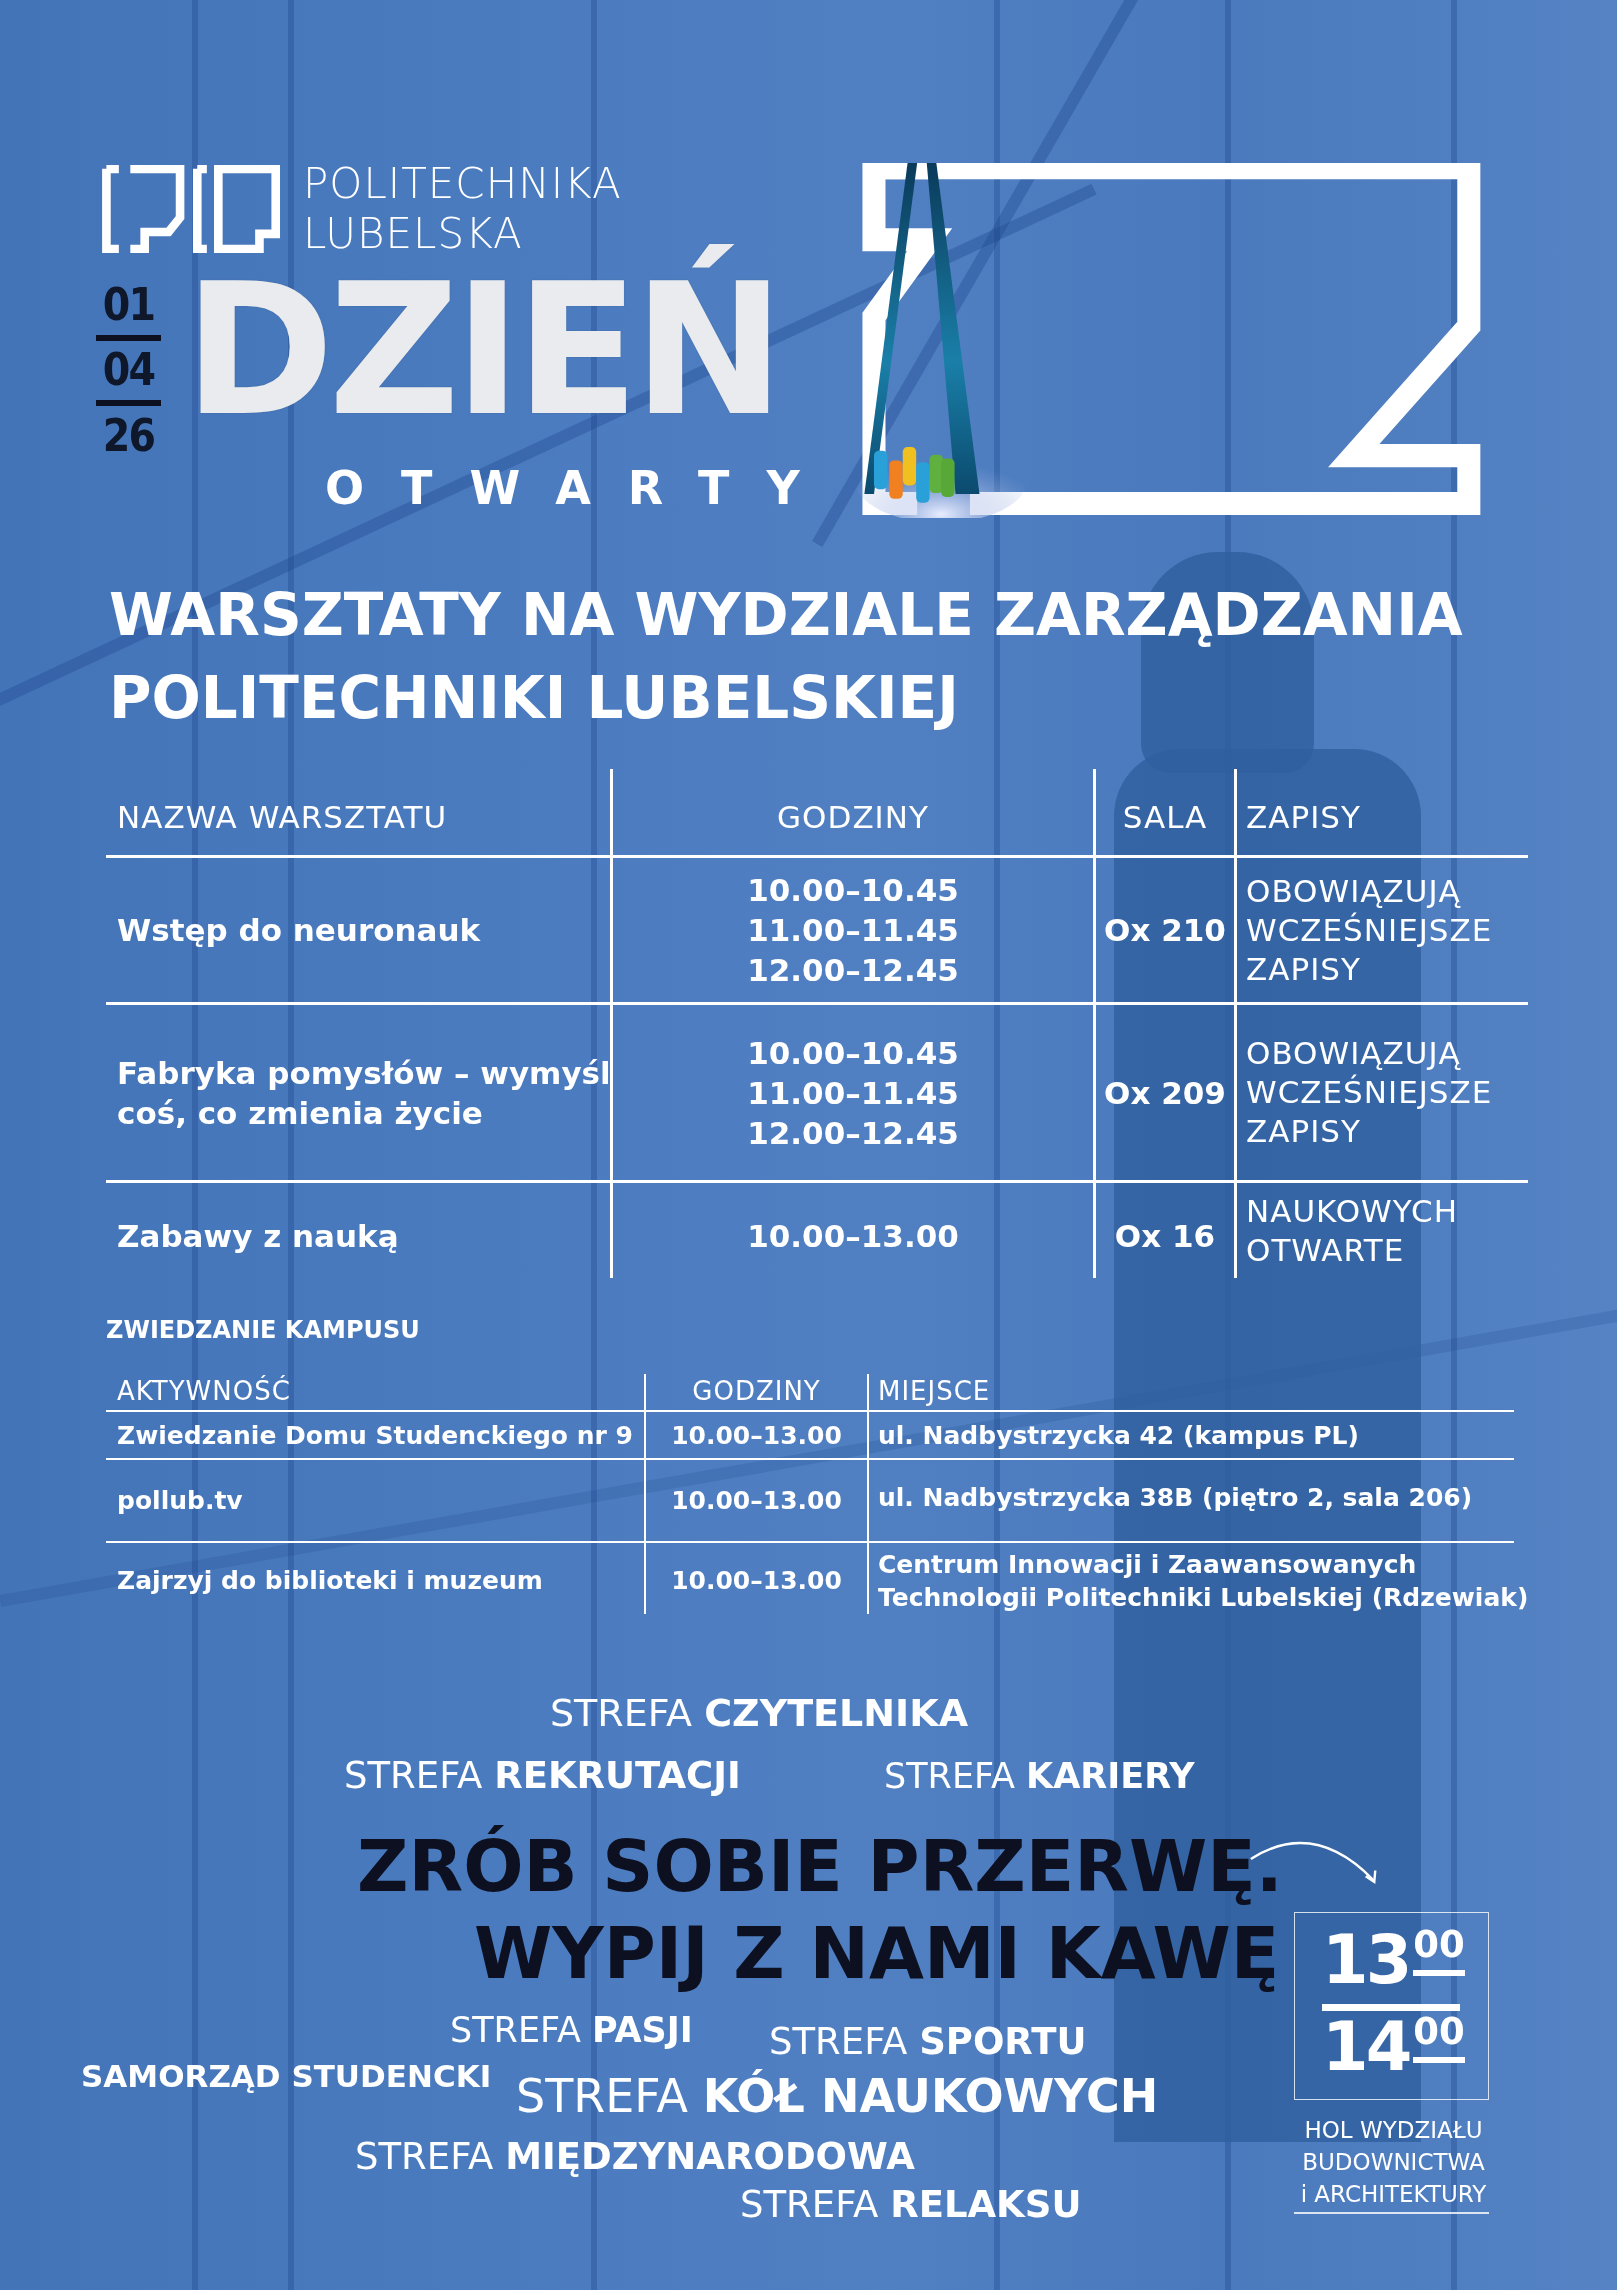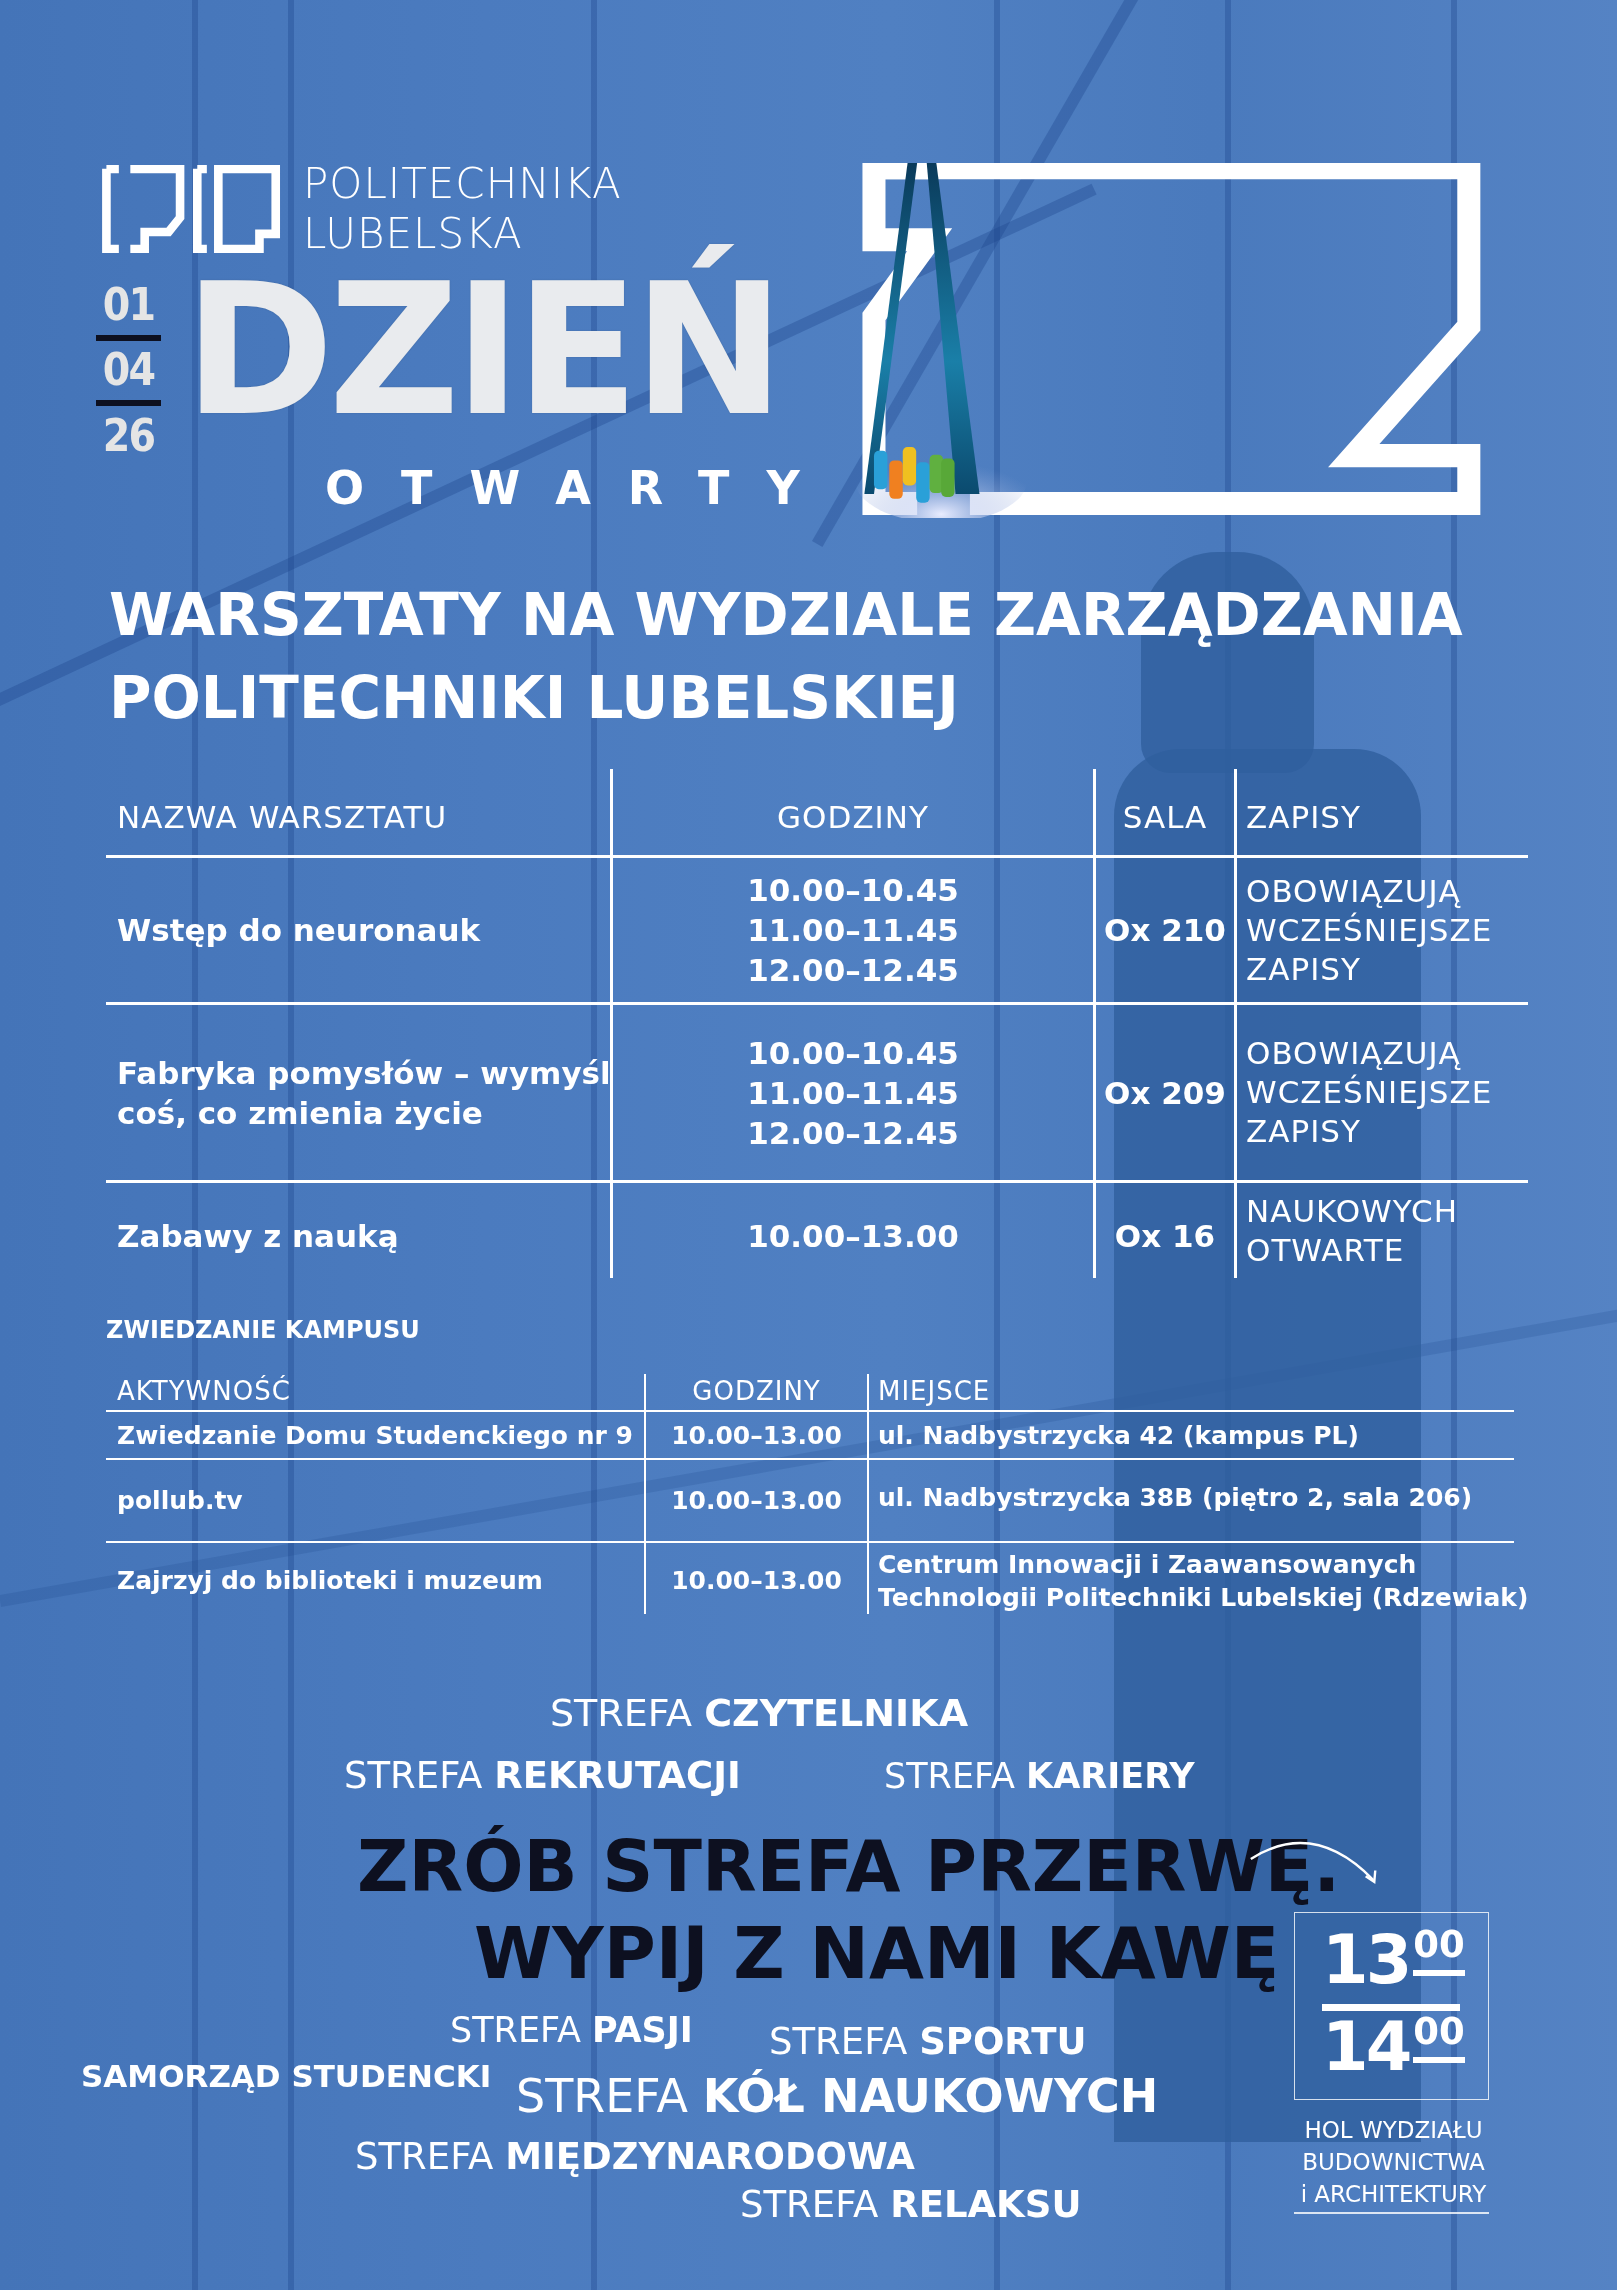--- a/index.html
+++ b/index.html
@@ -16,21 +16,21 @@
     .bg .vline { position: absolute; top: 0; bottom: 0; width: 5.8px; background: rgba(30,70,140,0.35); }
     .bg .dline { position: absolute; height: 11.5px; background: rgba(30,70,140,0.35); transform-origin: left center; }
     .bg .silhouette { position: absolute; background: #2f5f9d; opacity: 0.8; }
 
     .abs { position: absolute; }
 
     
     .logo-mark { position: absolute; left: 101px; top: 165px; width: 183px; height: 88px; }
     .logo-text { position: absolute; left: 303px; top: 159px; font-size: 42px; line-height: 50px; letter-spacing: 1px; font-family: "DejaVu Sans", sans-serif; font-weight: 300; }
 
-    .date-block { position: absolute; left: 96px; top: 281px; width: 65px; text-align: center; color: #e5e5e5; font-weight: bold; font-family: "DejaVu Sans Condensed", "DejaVu Sans", sans-serif; }
+    .date-block { position: absolute; left: 96px; top: 281px; width: 65px; text-align: center; color: #0f172a; font-weight: bold; font-family: "DejaVu Sans Condensed", "DejaVu Sans", sans-serif; }
     .date-block .d { font-size: 44px; line-height: 48px; letter-spacing: -1.9px; }
     .date-block .sep { height: 5.8px; background: #0d1020; margin: 5.8px 0; }
 
     .dzien { position: absolute; left: 184px; top: 269px; font-size: 181px; line-height: 163px; font-weight: bold; letter-spacing: -5.8px;
       color: #e9ebee; font-family: "DejaVu Sans", sans-serif; text-shadow: 0 0 1.9px rgba(0,0,0,0.15); }
     .otwarty { position: absolute; left: 325px; top: 461px; font-size: 46px; font-weight: bold; letter-spacing: 37px; font-family: "DejaVu Sans", sans-serif; }
 
     .frame-graphic { position: absolute; left: 845px; top: 163px; width: 672px; height: 355px; }
 
     .heading { position: absolute; left: 109px; top: 574px; font-size: 58px; line-height: 83px; font-weight: bold; font-family: "DejaVu Sans", sans-serif; letter-spacing: 0px; }
@@ -234,21 +234,21 @@
 <div class="zone" style="left:550px; top:1691px; font-size:38px;">
   <span class="lt">STREFA</span> <span class="bd">CZYTELNIKA</span>
 </div>
 <div class="zone" style="left:344px; top:1754px; font-size:37px;">
   <span class="lt">STREFA</span> <span class="bd">REKRUTACJI</span>
 </div>
 <div class="zone" style="left:884px; top:1756px; font-size:35px;">
   <span class="lt">STREFA</span> <span class="bd">KARIERY</span>
 </div>
 
-<div class="break-text" style="left:357px; top:1825px;">ZRÓB STREFA PRZERWĘ.</div>
+<div class="break-text" style="left:357px; top:1825px;">ZRÓB SOBIE PRZERWĘ.</div>
 <div class="break-text" style="left:474px; top:1912px;">WYPIJ Z NAMI KAWĘ</div>
 
 <svg class="abs" style="left:1247px; top:1830px; width:134px; height:58px;" viewBox="0 0 140 60">
   <path d="M4 30 Q70 -12 132 52" fill="none" stroke="#fff" stroke-width="2.5"></path>
   <path d="M124 48 L133 54 L134 42" fill="none" stroke="#fff" stroke-width="2.5"></path>
 </svg>
 
 <div class="time-box">
   <div class="time-row" style="top:13.4px;">
     <span class="h">13</span>

